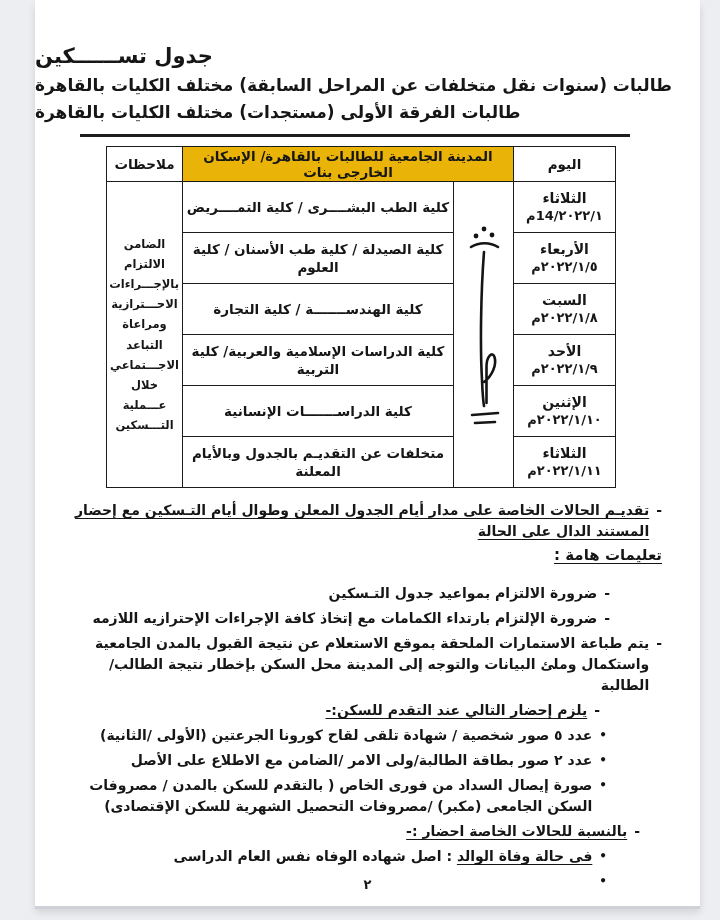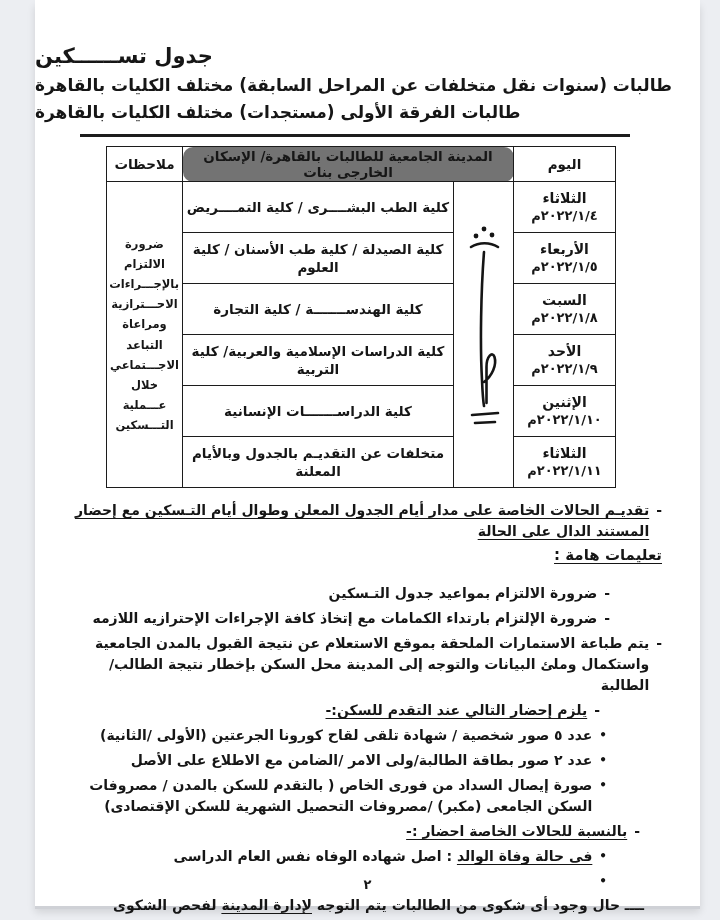--- a/index.html
+++ b/index.html
@@ -25,21 +25,21 @@
     direction:rtl;border-collapse:collapse;table-layout:fixed;
     margin:9px 85px 0 71px;width:509px;
   }
   table.sched td{
     border:1.6px solid #1c1c1c;
     font-weight:700;text-align:center;vertical-align:middle;
     padding:1px 3px;
   }
   .col-day{width:102px;} .col-annot{width:60px;} .col-college{width:271px;} .col-notes{width:76px;}
   tr.hdr td{height:30px;font-size:13.5px;}
-  td.hmain{background:#737373;border-radius:10px;}
+  td.hmain{background:#eab308;}
   tr.r td{height:48px;}
   .dname{font-size:14px;line-height:1.25;}
   .ddate{font-size:13px;line-height:1.2;}
   td.ccol{font-size:13.5px;line-height:1.35;}
   td.cnotes{font-size:11.5px;line-height:1.75;padding:0 3px;}
   td.cannot{vertical-align:middle;}
   td.cannot svg{display:block;margin:0 auto;}
   
   .bodytext{direction:rtl;padding:12px 38px 0 26px;font-weight:700;font-size:14px;}
   .item{display:flex;gap:7px;line-height:1.5;margin-bottom:4px;align-items:flex-start;}
@@ -80,38 +80,38 @@
     <tbody>
       <tr class="hdr">
         <td>اليوم</td>
         <td class="hmain" colspan="2">المدينة الجامعية للطالبات بالقاهرة/ الإسكان الخارجى بنات</td>
         <td>ملاحظات</td>
       </tr>
 
       <tr class="r">
         <td class="cday">
           <div class="dname">الثلاثاء</div>
-          <div class="ddate">٢٠٢٢/١/٤م</div>
+          <div class="ddate">٢٠٢٢/١/14م</div>
         </td>
         <td class="cannot" rowspan="6">
           <svg width="54" height="250" viewBox="0 0 54 250" aria-hidden="true">
             <g stroke="#151515" stroke-width="2.6" fill="none" stroke-linecap="round">
               <circle cx="20" cy="26" r="2.4" fill="#151515" stroke="none"></circle>
               <circle cx="28" cy="19" r="2.4" fill="#151515" stroke="none"></circle>
               <circle cx="36" cy="25" r="2.4" fill="#151515" stroke="none"></circle>
               <path d="M15 37 C23 32 34 32 42 37"></path>
               <path d="M28 42 C25 80 24 135 26 170 C26.5 182 27 190 28 196"></path>
               <path d="M28 172 C36 166 41 155 38.5 147 C36.5 141 30.5 146 30.5 157 L30.5 193"></path>
               <path d="M16 205 L42 203"></path>
               <path d="M19 213 L39 212"></path>
             </g>
           </svg>
         </td>
         <td class="ccol">كلية الطب البشــــرى / كلية التمــــريض</td>
-        <td class="cnotes" rowspan="6">ضرورة الالتزام بالإجـــراءات الاحـــترازية ومراعاة التباعد الاجـــتماعي خلال عـــملية التـــسكين</td>
+        <td class="cnotes" rowspan="6">الضامن الالتزام بالإجـــراءات الاحـــترازية ومراعاة التباعد الاجـــتماعي خلال عـــملية التـــسكين</td>
       </tr>
 
       <tr class="r">
         <td class="cday">
           <div class="dname">الأربعاء</div>
           <div class="ddate">٢٠٢٢/١/٥م</div>
         </td>
         <td class="ccol">كلية الصيدلة / كلية طب الأسنان / كلية العلوم</td>
       </tr>
 
@@ -196,23 +196,17 @@
     </div>
 
     <div class="item lvl3">
       <span class="mk blt">•</span>
       <span><span class="u">فى حالة وفاة الوالد</span><span> :  اصل شهاده الوفاه نفس العام الدراسى</span></span>
     </div>
     <div class="item lvl3">
       <span class="mk blt">•</span>
     </div>
 
-    <div class="complaint">
-      <span>ــــ</span>
-      <span>حال وجود أى شكوى من الطالبات يتم التوجه </span>
-      <span class="u">لإدارة المدينة</span>
-      <span> لفحص الشكوى</span>
-    </div>
 
   </div>
 
   <div class="pnum">٢</div>
 </div>
 
 </body></html>

